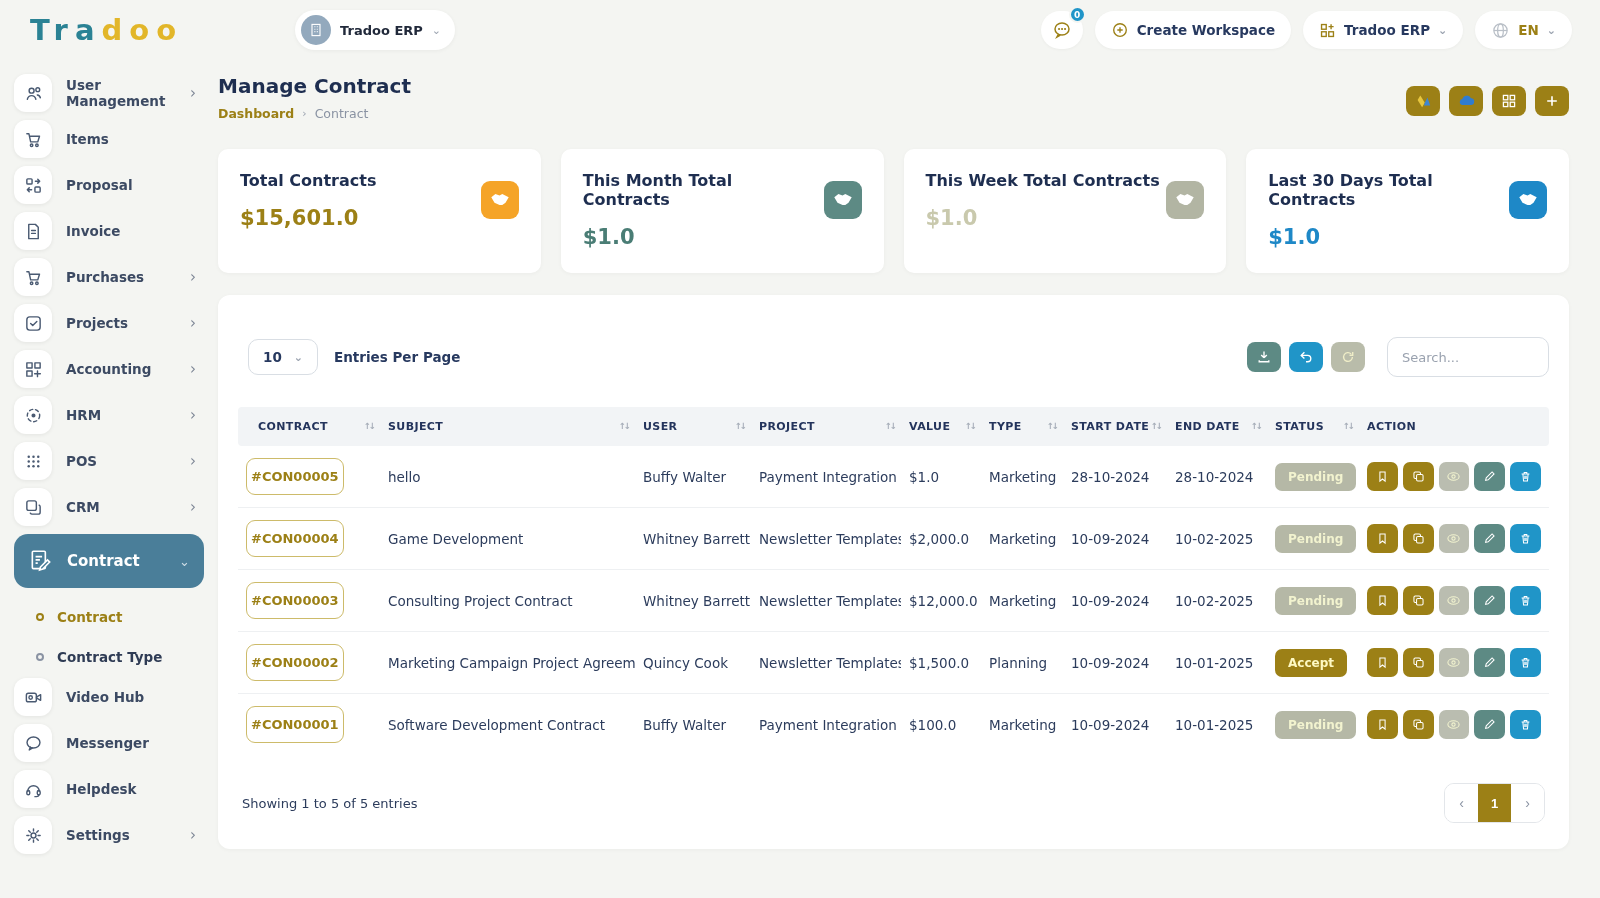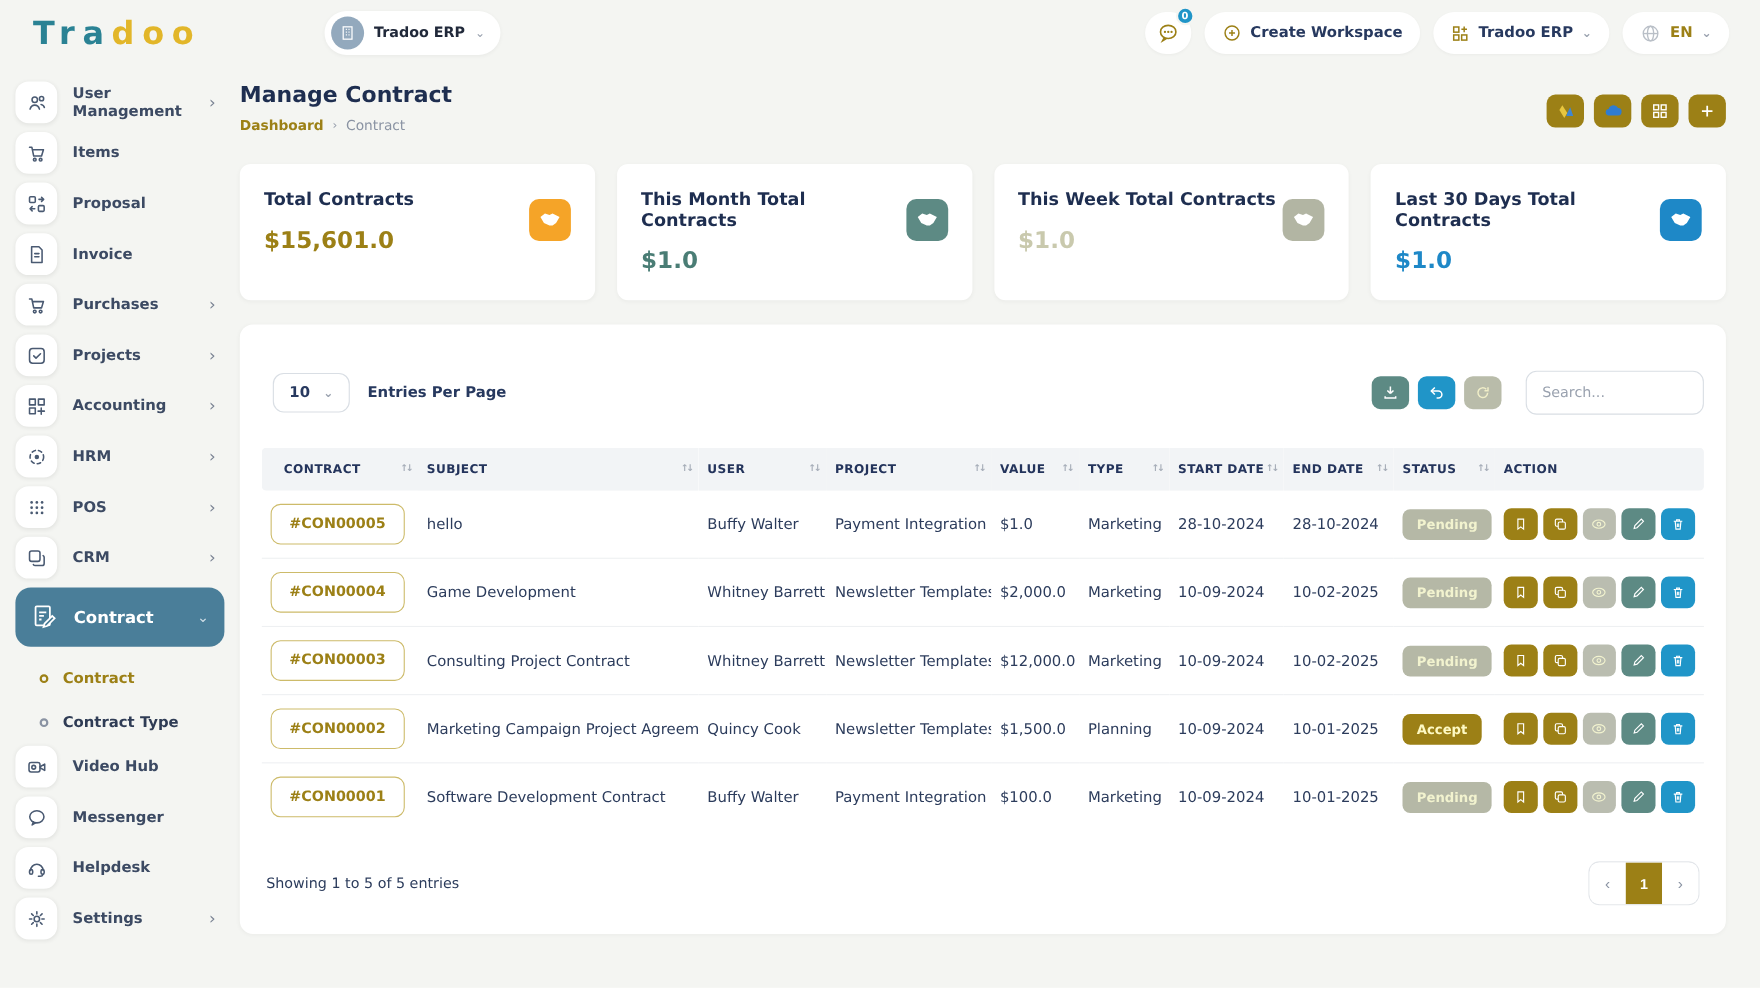--- a/index.html
+++ b/index.html
@@ -87,21 +87,21 @@
   thead th { background:#f2f4f6; text-align:left; font-size:11px; font-weight:bold; color:#24345c;
     padding:13px 8px; letter-spacing:.4px; position:relative; white-space:nowrap; }
   thead th:first-child { padding-left:20px; border-radius:4px 0 0 4px; }
   thead th:last-child { border-radius:0 4px 4px 0; }
   .sort { position:absolute; right:6px; top:14px; color:#a6adb8; font-size:8.5px; letter-spacing:-2px; cursor:pointer;}
   tbody td { padding:12px 8px; border-top:1px solid #eef0f2; font-size:13.5px; color:#2c3c5c;
     vertical-align:middle; overflow:hidden; white-space:nowrap; }
   tbody tr:first-child td { border-top:none; }
   tbody td:first-child { padding-left:8px; }
   .contract-badge { display:inline-block; border:1px solid #cdbb6a; color:#9c8016; font-weight:600;
-    border-radius:9px; padding:10px 16px; font-size:13px; background:#fff; cursor:pointer; }
+    border-radius:9px; padding:10px 4px; font-size:13px; background:#fff; cursor:pointer; }
   .status-badge { display:inline-block; border-radius:7px; padding:7px 13px; font-size:12px; font-weight:600; }
   .status-pending { background:#b5b8a6; color:#f2f3cf; }
   .status-accept { background:#9c8016; color:#fef9c3; }
   .actions { display:flex; gap:5px; }
   .act-btn { width:31px; height:29px; border-radius:7px; border:none; display:flex; align-items:center; justify-content:center; cursor:pointer; }
   .act-bookmark, .act-copy { background:#9c8016; }
   .act-eye { background:#babdb0; }
   .act-edit { background:#5d8a84; }
   .act-delete { background:#2095c8; }
 

